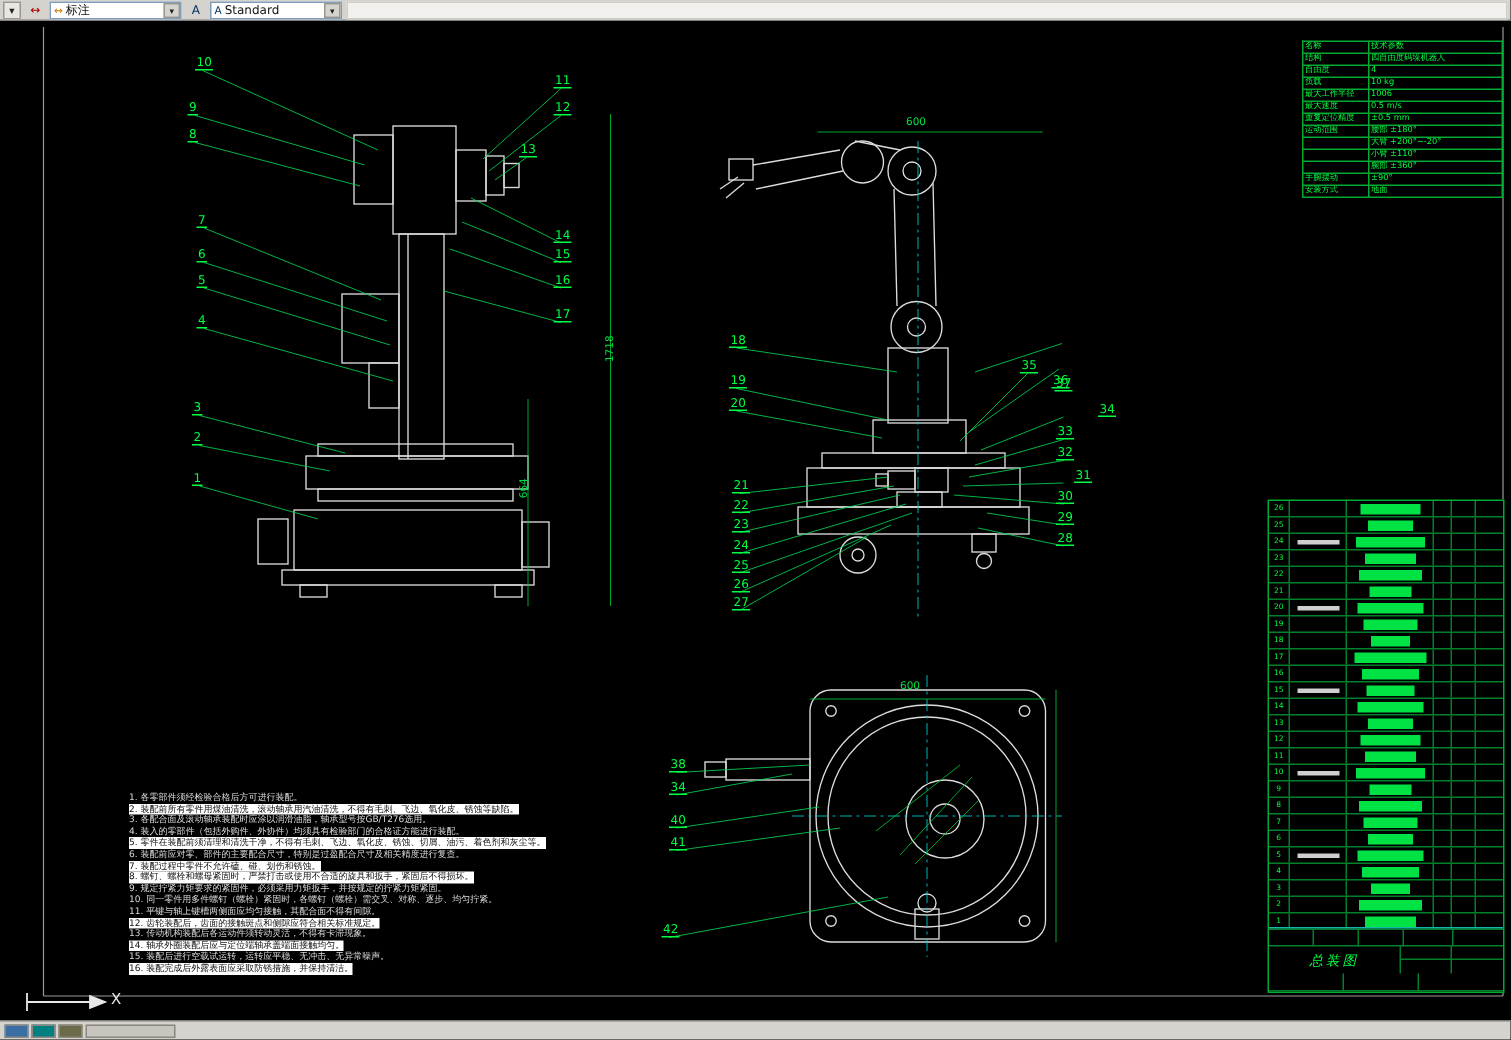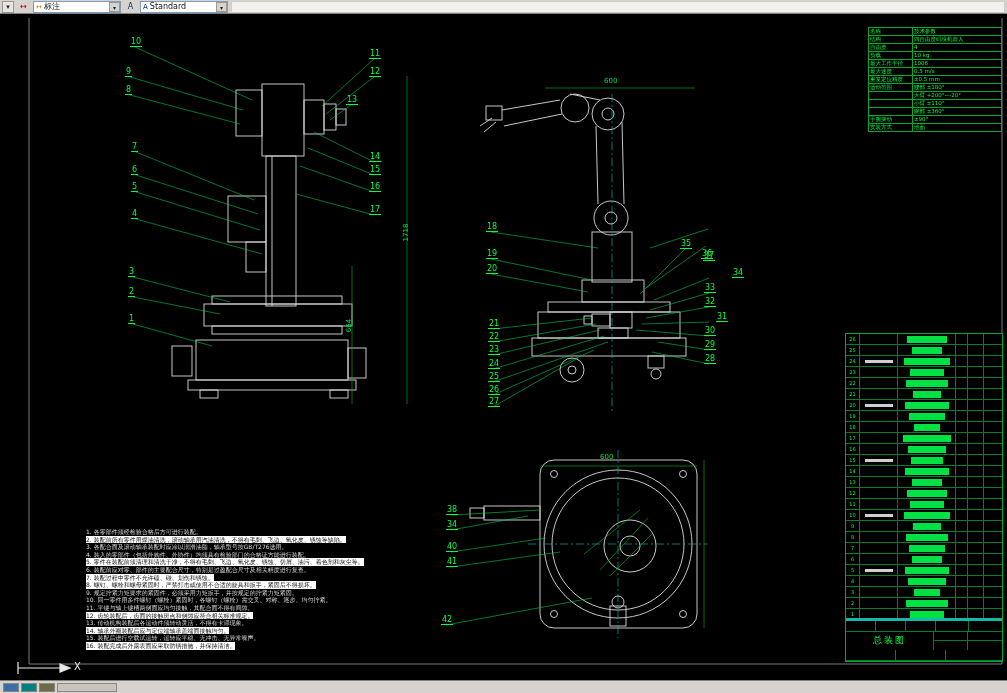--- a/index.html
+++ b/index.html
@@ -47,21 +47,21 @@
   .bom { position:absolute; left:845px; top:319px; width:158px; height:329px;
          border:1px solid #00aa33; z-index:4; background:#000; }
   .bom-row { display:flex; height:11px; border-bottom:1px solid #00802a; }
   .bom-cell { border-right:1px solid #00802a; color:#00ff41; font-size:5px;
               display:flex; align-items:center; justify-content:center; overflow:hidden; }
   .bc1{width:14px;} .bc2{width:38px;} .bc3{width:58px;} .bc4{width:12px;} .bc5{width:16px;} .bc6{flex:1;border-right:none;}
   .bom-bar { height:7px; background:#00e244; }
   .code-bar { height:3px; width:28px; background:#cfcfcf; }
 
   .titleblock { position:absolute; left:0; bottom:0; width:156px; height:43px;
-                border-top:3px solid #14b8a6; display:flex; flex-direction:column; }
+                border-top:1px solid #14b8a6; display:flex; flex-direction:column;font-style:italic; }
   .tb-rowA,.tb-rowC { display:flex; height:12px; }
   .tb-rowA>div,.tb-rowC>div { border-right:1px solid #00802a; border-bottom:1px solid #00802a; height:100%; }
   .tb-rowB { display:flex; height:19px; }
   .tb-title { width:88px; border-right:1px solid #00802a; color:#00ff41; font-size:9px;
               display:flex; align-items:center; justify-content:center; letter-spacing:2px; }
   .tb-grid { flex:1; display:grid; grid-template-columns:1fr 1fr; grid-template-rows:1fr 1fr; }
   .tb-grid>div { border-right:1px solid #00802a; border-bottom:1px solid #00802a; }
 
   
   .ucs { position:absolute; left:16px; top:644px; width:80px; height:20px; z-index:5; }

